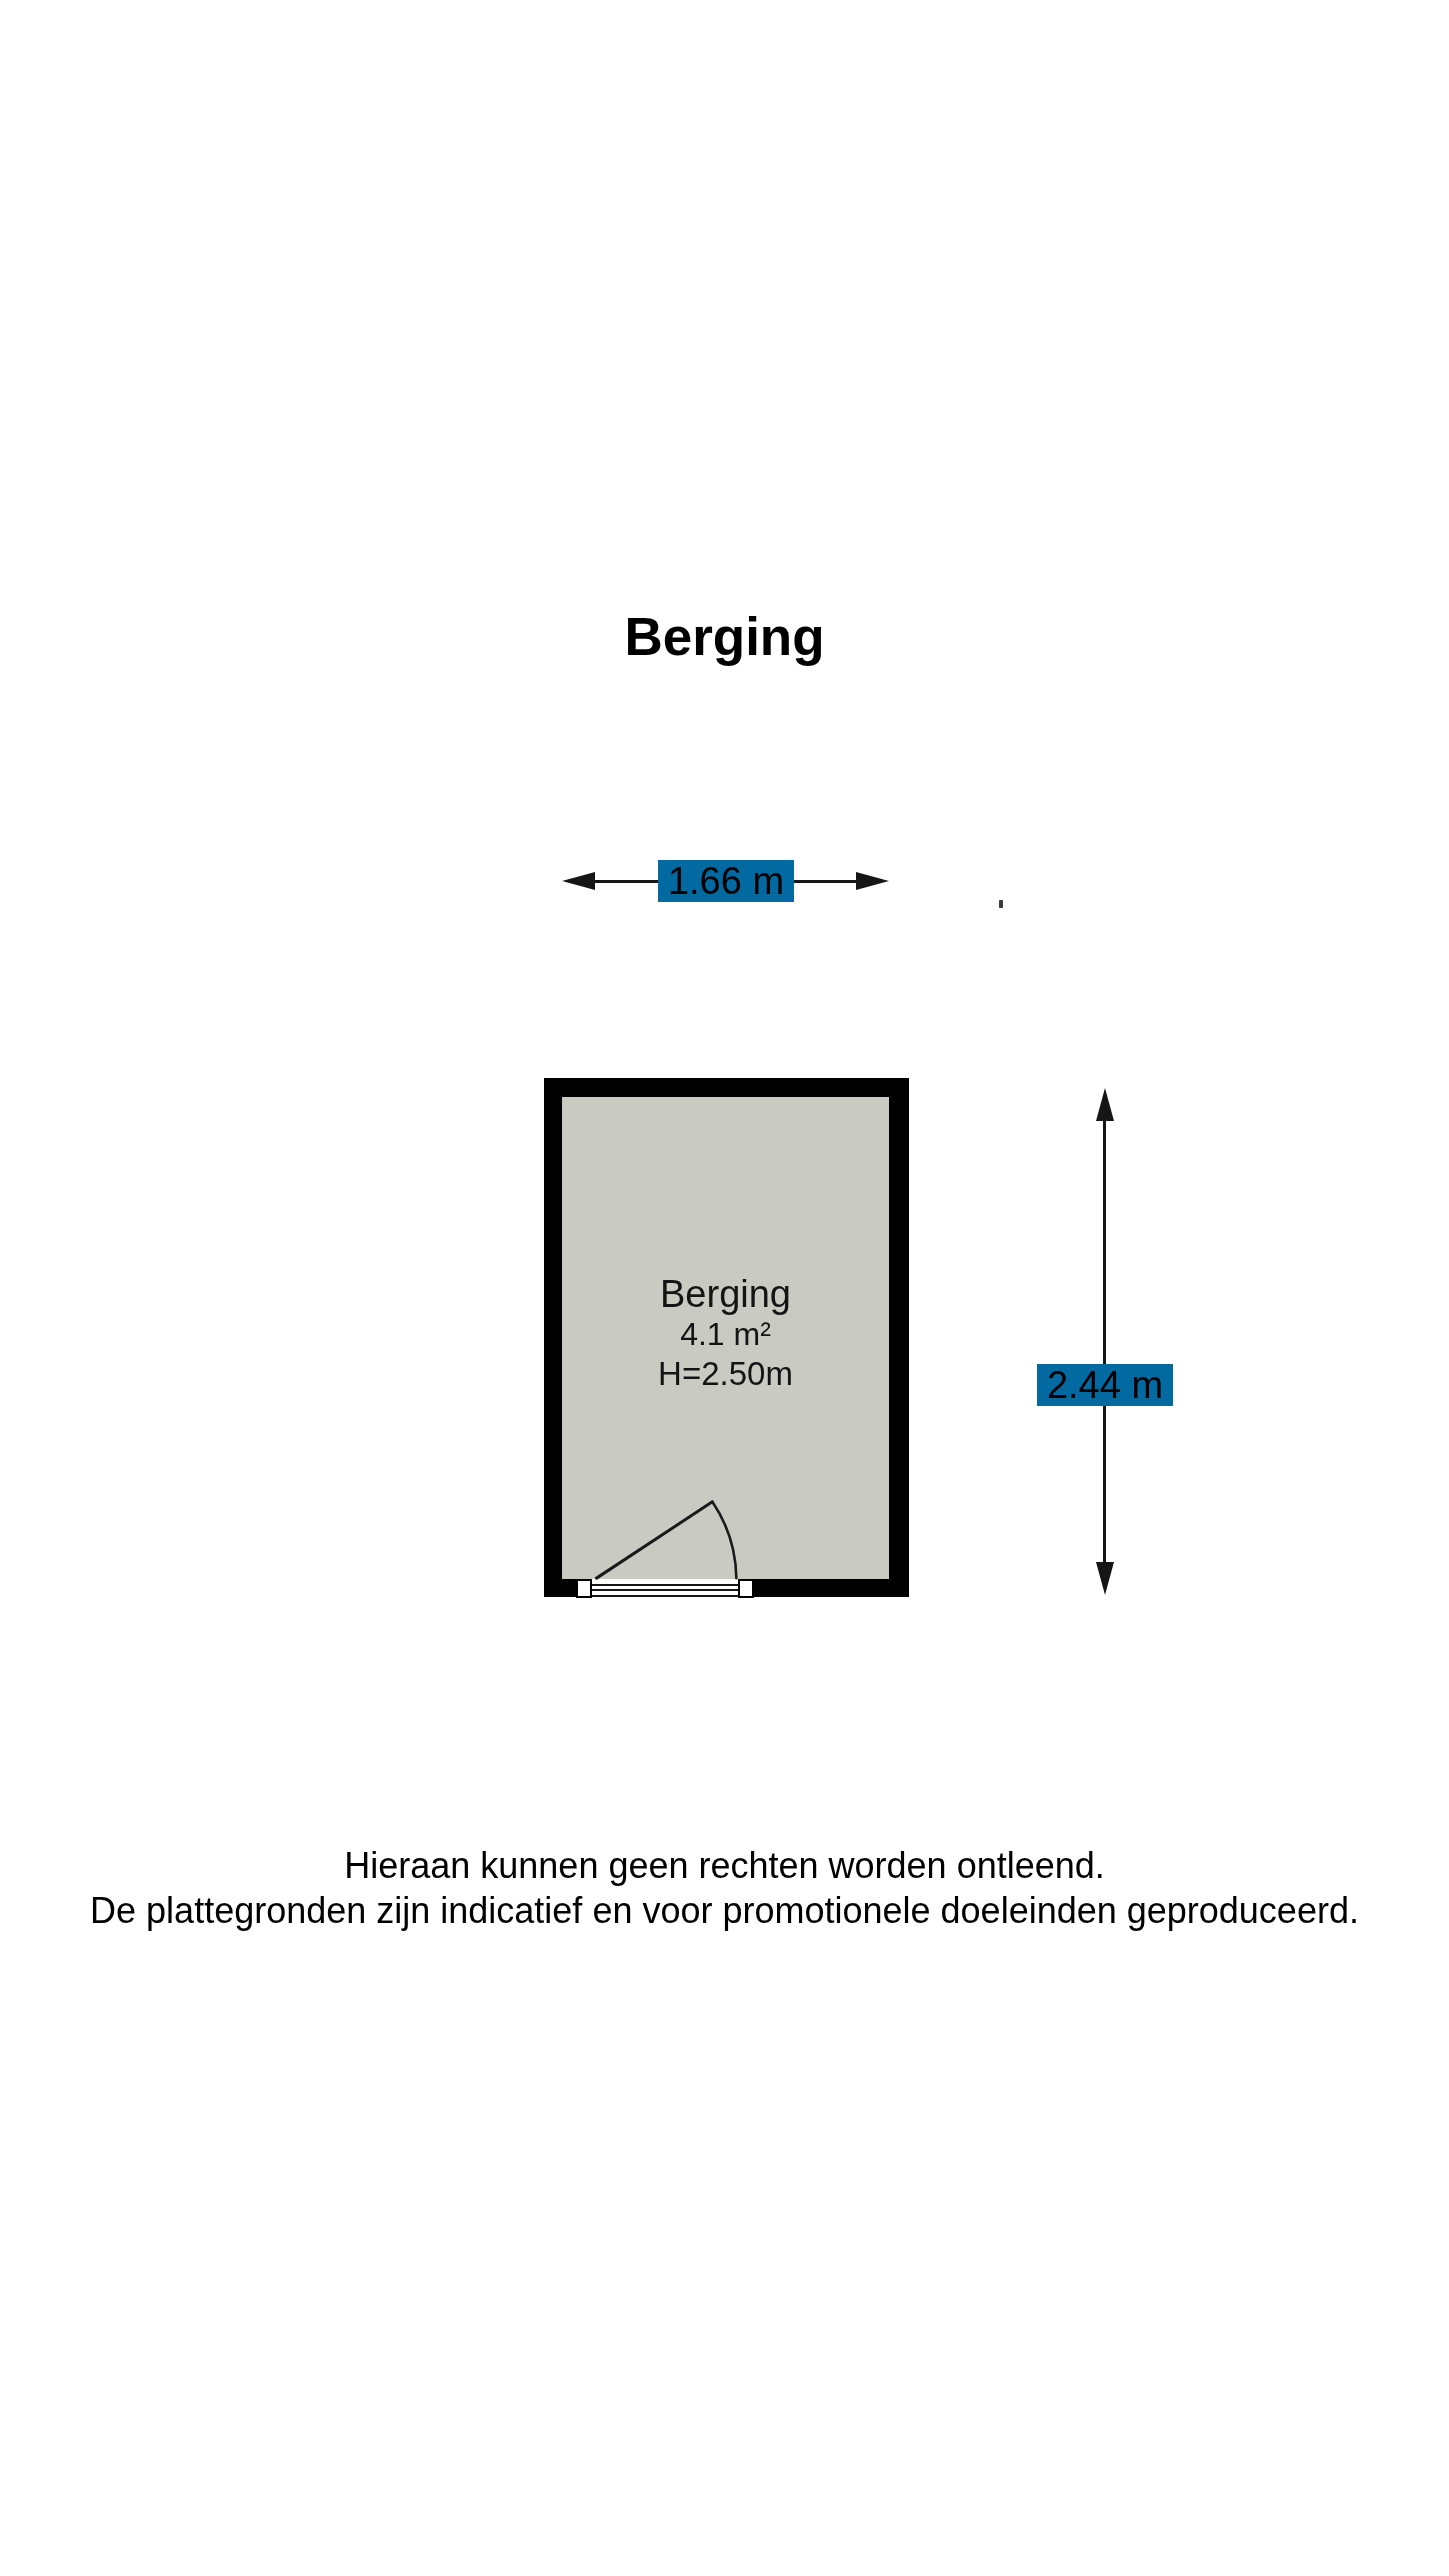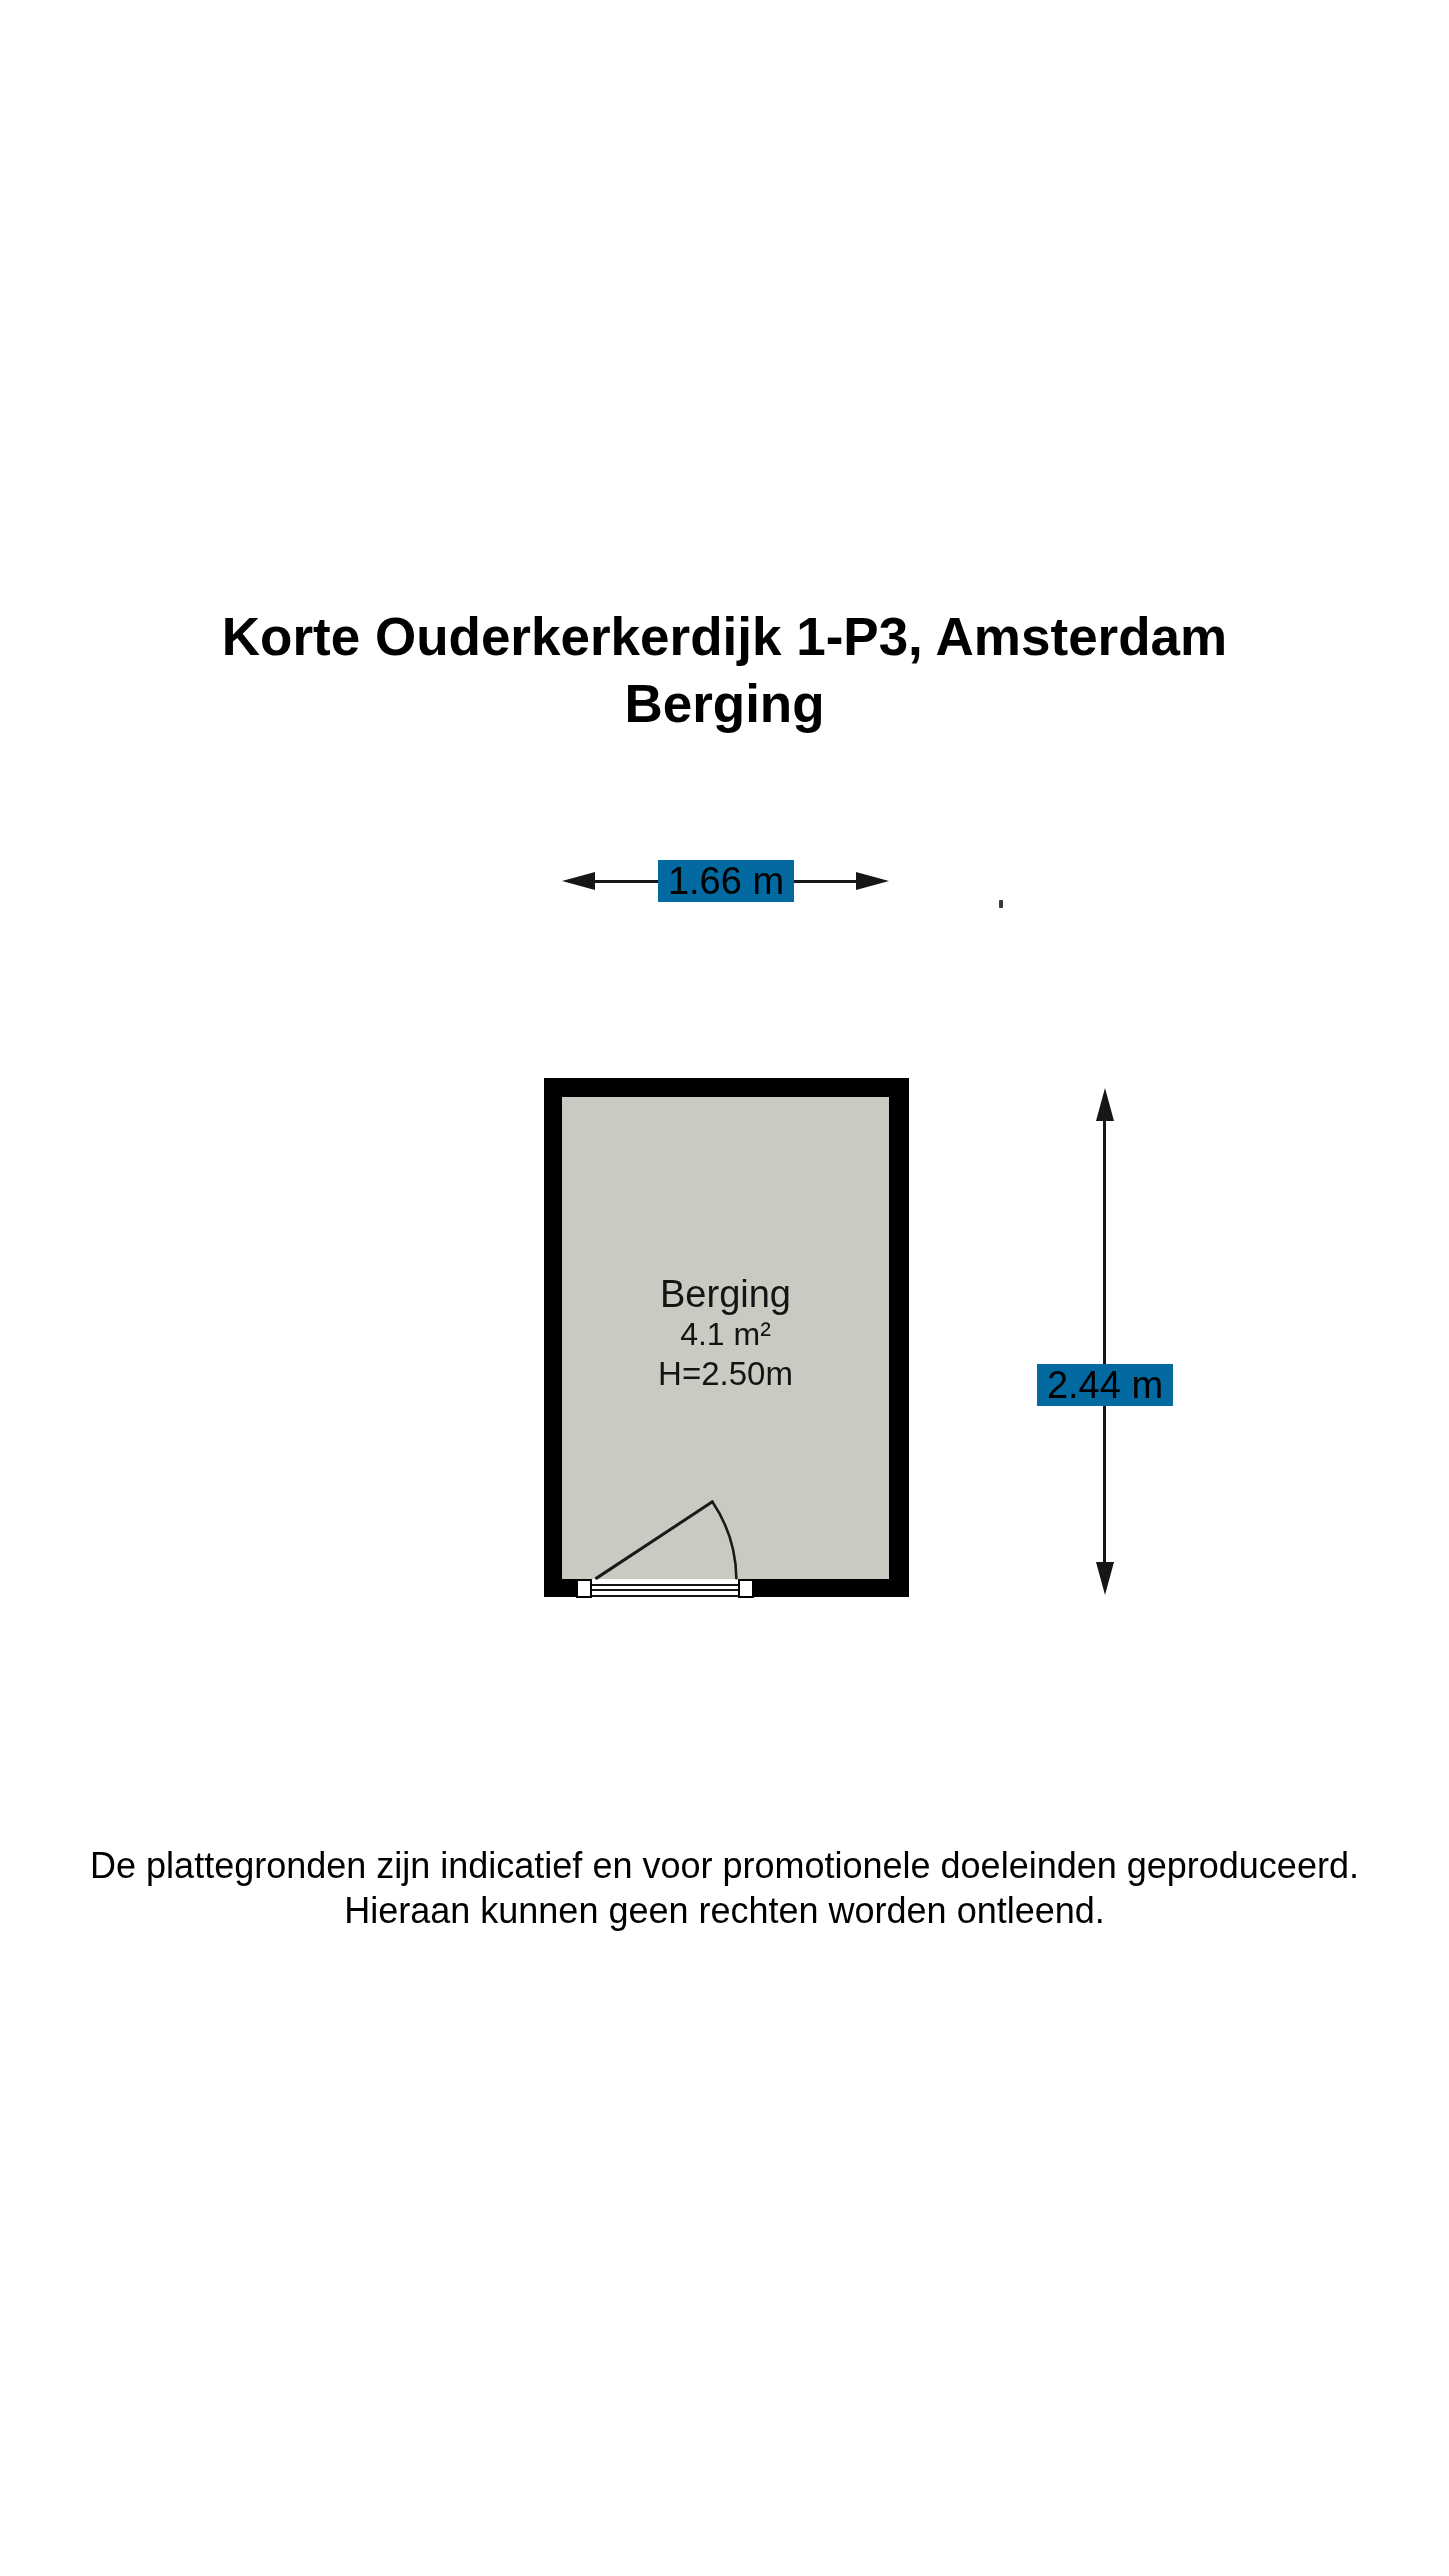--- a/index.html
+++ b/index.html
@@ -206,21 +206,20 @@
     line-height: 45px;
     color: #000000;
   }
 </style>
 </head>
 <body>
 
 <div class="canvas">
 
   <div class="title-block">
-    <div>Korte Ouderkerkerdijk 1-P3, Amsterdam</div>
     <div>Berging</div>
   </div>
 
   <div class="hdim-shaft"></div>
   <div class="arrowhead-left"></div>
   <div class="arrowhead-right"></div>
   <div class="hdim-label"><span>1.66 m</span></div>
 
   <div class="speck"></div>
 
@@ -244,18 +243,18 @@
     <div class="room-area">4.1 m²</div>
     <div class="room-height">H=2.50m</div>
   </div>
 
   <div class="vdim-shaft"></div>
   <div class="arrowhead-up"></div>
   <div class="arrowhead-down"></div>
   <div class="vdim-label"><span>2.44 m</span></div>
 
   <div class="footer-block">
+    <div>Hieraan kunnen geen rechten worden ontleend.</div>
     <div>De plattegronden zijn indicatief en voor promotionele doeleinden geproduceerd.</div>
-    <div>Hieraan kunnen geen rechten worden ontleend.</div>
   </div>
 
 </div>
 
 
 </body></html>

